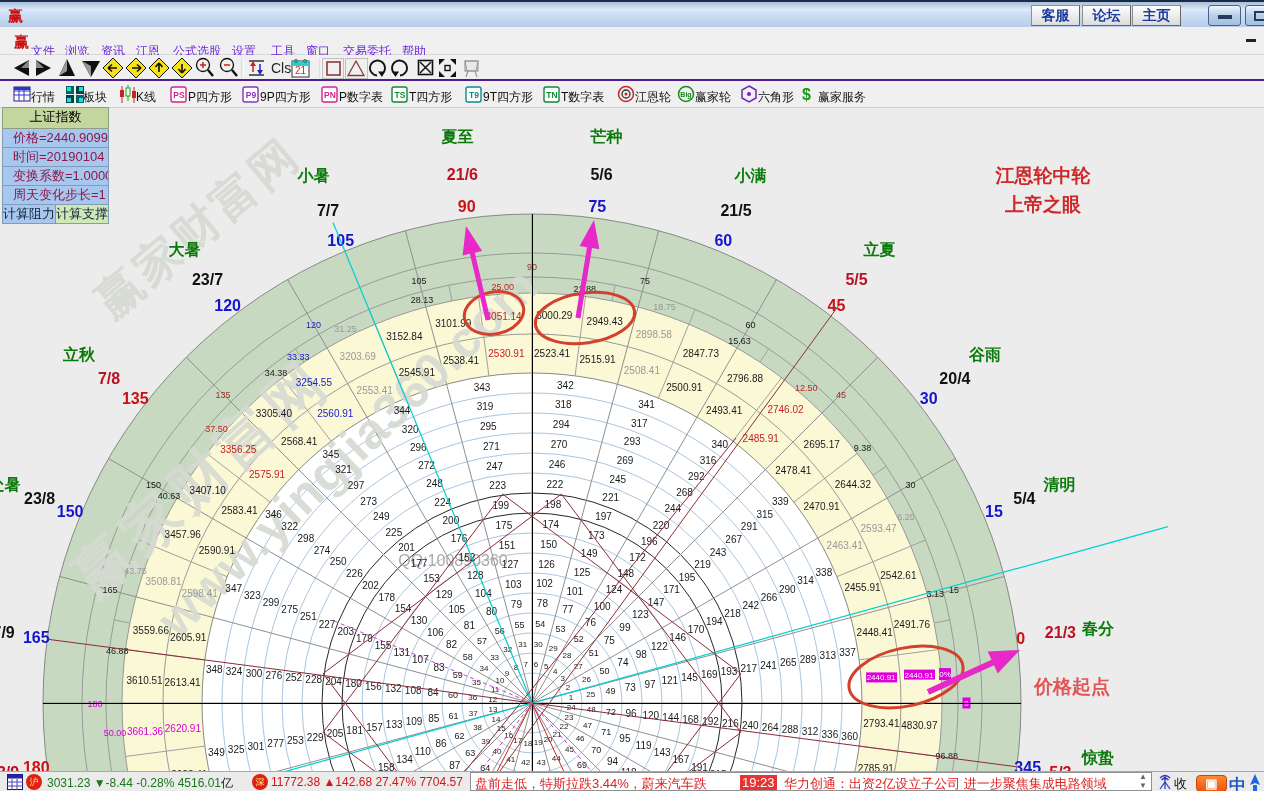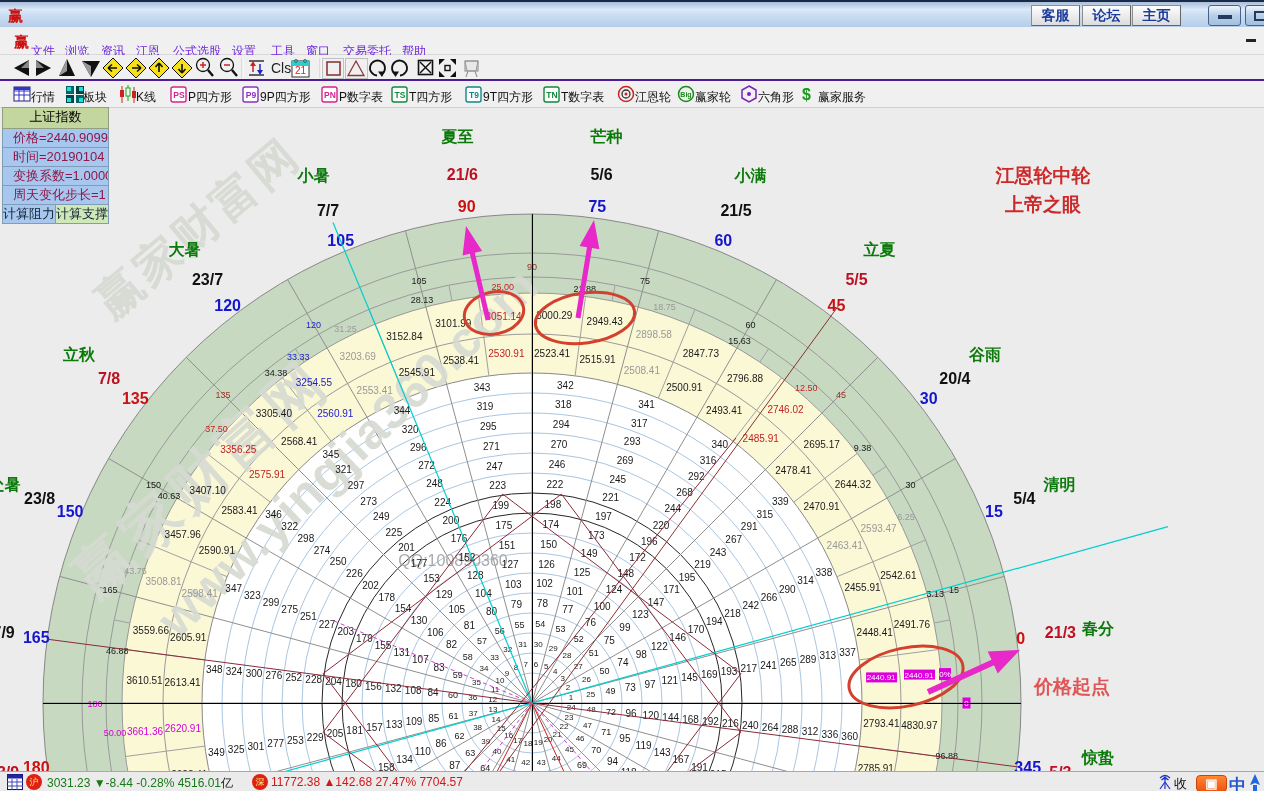--- a/index.html
+++ b/index.html
@@ -886,20 +886,26 @@
         <line x1="0" y1="8" x2="16" y2="8"></line>
         <line x1="0" y1="12" x2="16" y2="12"></line>
         <line x1="5" y1="5" x2="5" y2="16"></line>
         <line x1="10" y1="5" x2="10" y2="16"></line>
       </g>
     </svg>
 <div class="abs sic" style="left:26px;top:2px">沪</div>
 <div class="abs" style="left:47px;top:3px;color:#177a17">3031.23 ▼-8.44 -0.28% 4516.01<span style="color:#111">亿</span></div>
 <div class="abs sic" style="left:252px;top:2px">深</div>
 <div class="abs" style="left:271px;top:3px;color:#d01818">11772.38 ▲142.68 27.47% 7704.57</div>
+<div id="newsbox" class="abs" style="top:0px">
+      <span style="color:#d22;position:absolute;left:4px;top:2px;font-size:13px;white-space:nowrap">盘前走低，特斯拉跌3.44%，蔚来汽车跌</span>
+      <span style="position:absolute;left:269px;top:2px;background:#e93333;color:#fff;padding:0 2px;font-size:13px">19:23</span>
+      <span style="color:#d22;position:absolute;left:313px;top:2px;font-size:13px;white-space:nowrap">华力创通：出资2亿设立子公司 进一步聚焦集成电路领域</span>
+      <span style="position:absolute;left:668px;top:-1px;color:#666;font-size:8px">▲<br>▼</span>
+    </div>
     <svg class="abs" style="left:1156px;top:1px" width="18" height="18">
       <g stroke="#2233cc" stroke-width="1.2" fill="none">
         <line x1="9" y1="5" x2="9" y2="16"></line>
         <line x1="4" y1="16" x2="9" y2="9"></line>
         <line x1="14" y1="16" x2="9" y2="9"></line>
         <path d="M 4 5 Q 9 0 14 5"></path>
         <path d="M 5.5 7 Q 9 3.5 12.5 7"></path>
       </g>
       <circle cx="9" cy="5" r="1.4" fill="#2233cc"></circle>
     </svg>

